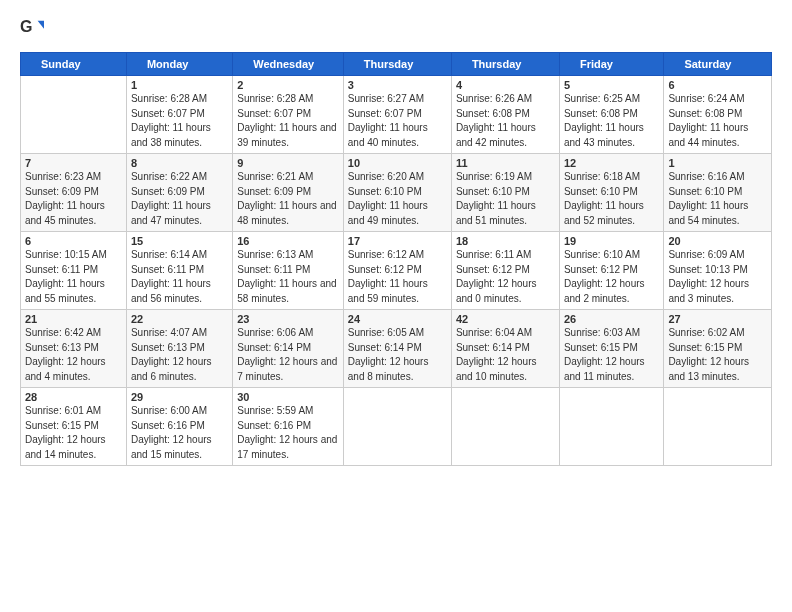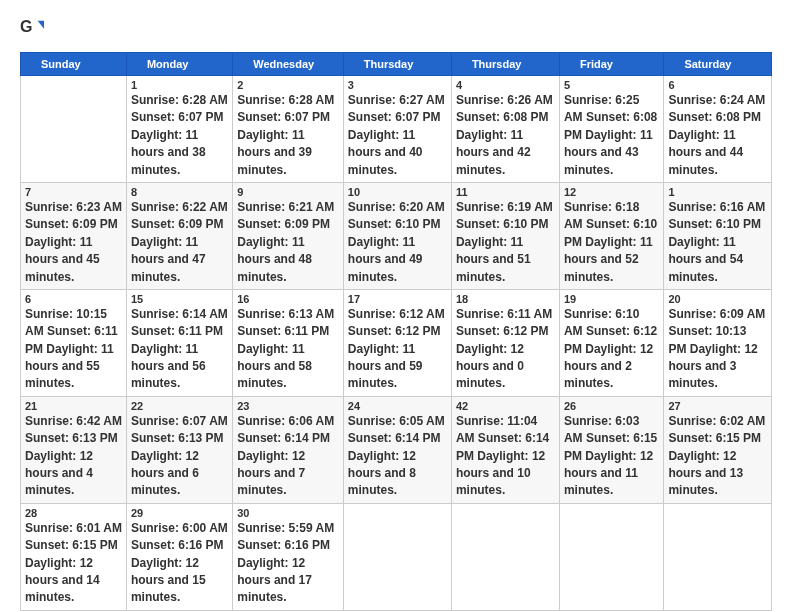--- a/index.html
+++ b/index.html
@@ -80,24 +80,23 @@
       background: #f7f7f7;
     }
     .day-num {
       font-size: 11px;
       font-weight: bold;
       color: #333;
       display: block;
       margin-bottom: 1px;
     }
     .day-info {
-      font-size: 12px;
+      font-size: 10px;
       color: #333;
       line-height: 1.45;
-      font-weight: bold;
     }
     .empty-cell {
       background: #fff !important;
     }
   </style>
 </head>
 <body>
 
 <div class="page">
   <div class="header">
@@ -279,42 +278,42 @@
         <tr>
           <td>
             <span class="day-num">21</span>
             <div class="day-info">Sunrise: 6:42 AM
 Sunset: 6:13 PM
 Daylight: 12 hours
 and 4 minutes.</div>
           </td>
           <td>
             <span class="day-num">22</span>
-            <div class="day-info">Sunrise: 6:07 AM
+            <div class="day-info">Sunrise: 4:07 AM
 Sunset: 6:13 PM
 Daylight: 12 hours
 and 6 minutes.</div>
           </td>
           <td>
             <span class="day-num">23</span>
             <div class="day-info">Sunrise: 6:06 AM
 Sunset: 6:14 PM
 Daylight: 12 hours
 and 7 minutes.</div>
           </td>
           <td>
             <span class="day-num">24</span>
             <div class="day-info">Sunrise: 6:05 AM
 Sunset: 6:14 PM
 Daylight: 12 hours
 and 8 minutes.</div>
           </td>
           <td>
             <span class="day-num">42</span>
-            <div class="day-info">Sunrise: 11:04 AM
+            <div class="day-info">Sunrise: 6:04 AM
 Sunset: 6:14 PM
 Daylight: 12 hours
 and 10 minutes.</div>
           </td>
           <td>
             <span class="day-num">26</span>
             <div class="day-info">Sunrise: 6:03 AM
 Sunset: 6:15 PM
 Daylight: 12 hours
 and 11 minutes.</div>

